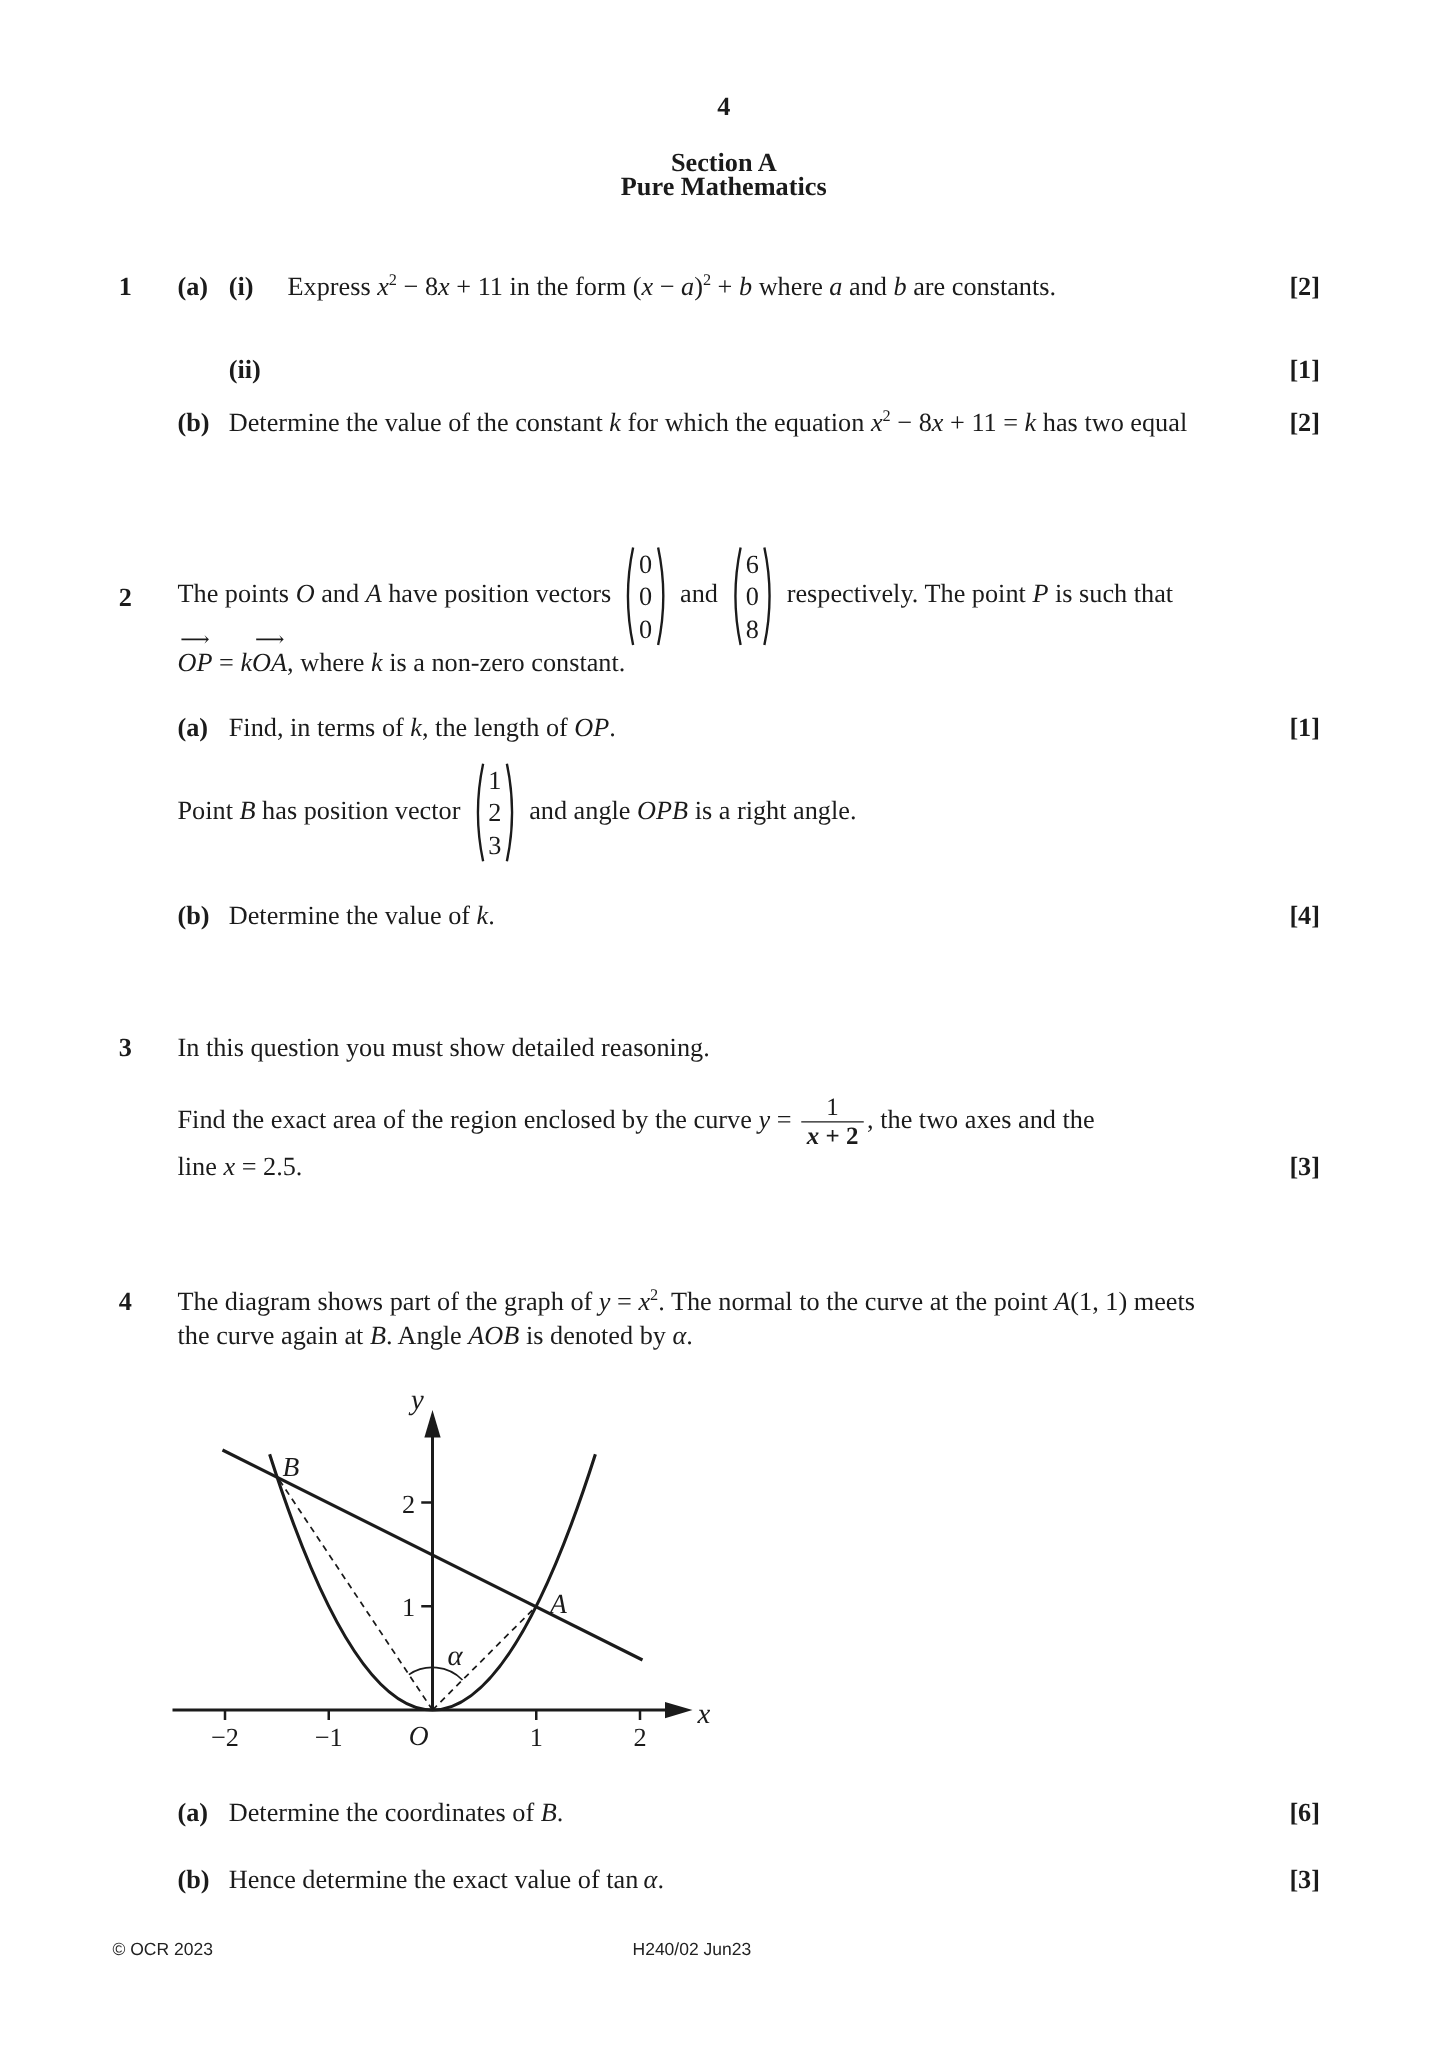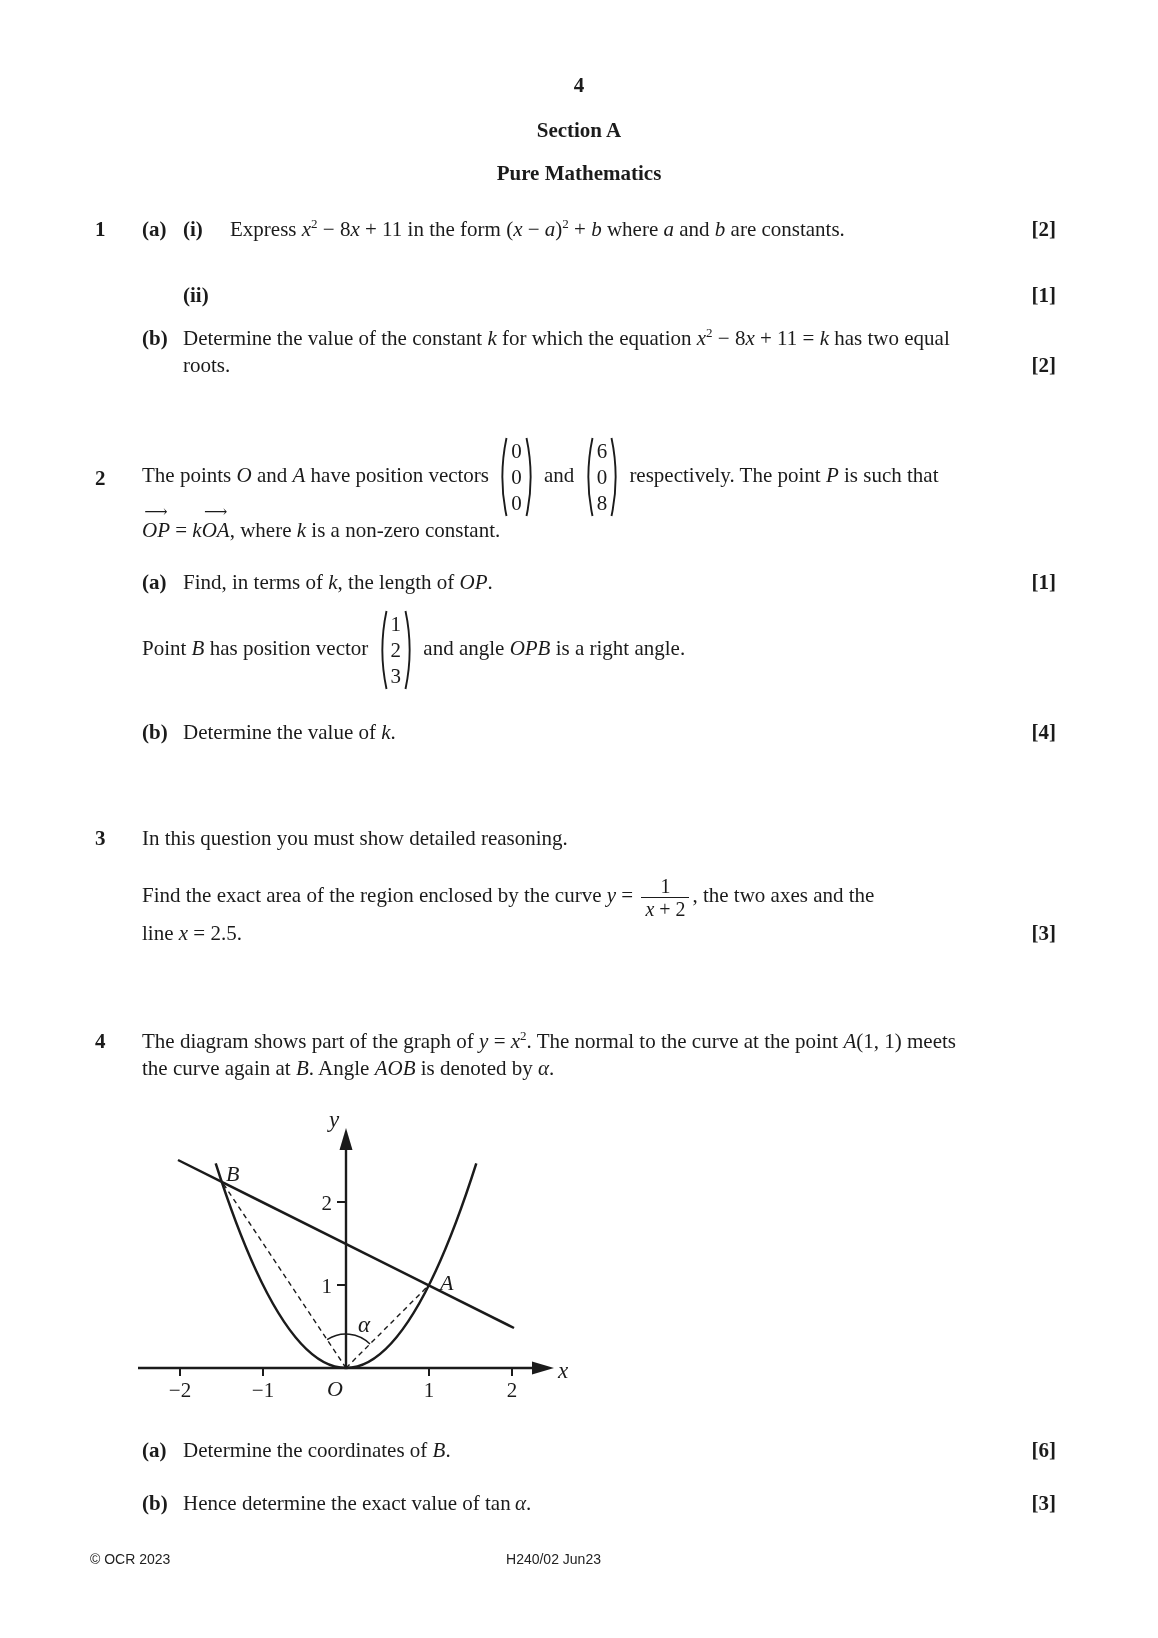--- a/index.html
+++ b/index.html
@@ -21,34 +21,34 @@
   i { font-style:italic; }
   sup { font-size:0.62em; line-height:0; }
   
   .cvec { display:inline-flex; align-items:center; height:84px; vertical-align:middle; margin:0 3px; }
   .cv-col { display:inline-flex; flex-direction:column; align-items:center; padding:0 3px; }
   .cv-n { display:block; line-height:26px; }
   .paren { flex:none; }
   
   .frac { display:inline-block; text-align:center; vertical-align:middle; margin:0 3px; }
   .fr-n, .fr-d { display:block; line-height:22px; padding:0 4px; font-size:0.95em; }
-  .fr-d { border-top:1.5px solid #1b1b1b; }
+  .fr-d { border-top:1.5px solid #1b1b1b;font-weight:bold; }
   
   .vec { position:relative; display:inline-block; margin-top:0; }
   .vec-arrow { position:absolute; top:-0.78em; left:0; width:100%; text-align:center;
                font-style:normal; font-size:0.78em; line-height:1; letter-spacing:0; }
   .footer { position:absolute; font-family:"Liberation Sans","DejaVu Sans",sans-serif; font-size:14px; color:#222; line-height:16px; }
   svg text { font-family:"Liberation Serif","DejaVu Serif",serif; fill:#1b1b1b; }
 </style>
 </head>
 <body>
 
 <div class="row-center" style="top:72px">4</div>
 <div class="row-center" style="top:117px">Section A</div>
-<div class="row-center" style="top:160px">Pure Mathematics</div>
+<div class="row-center" style="top:136px">Pure Mathematics</div>
 
 <div class="row" style="top:216px">
   <span class="c-num">1</span>
   <span class="c-label">(a)</span>
   <span class="c-sub">(i)</span>
   <span class="c-text">
       <span class="ln">Express <i>x</i><sup>2</sup> − 8<i>x</i> + 11 in the form (<i>x</i> − <i>a</i>)<sup>2</sup> + <i>b</i> where <i>a</i> and <i>b</i> are constants.</span>
     </span>
   <span class="c-marks">[2]</span>
 </div>
@@ -56,21 +56,20 @@
   <span class="c-num"></span>
   <span class="c-label"></span>
   <span class="c-sub">(ii)</span>
   <span class="c-marks">[1]</span>
 </div>
 <div class="row" style="top:325px">
   <span class="c-num"></span>
   <span class="c-label">(b)</span>
   <span class="c-text">
       <span class="ln">Determine the value of the constant <i>k</i> for which the equation <i>x</i><sup>2</sup> − 8<i>x</i> + 11 = <i>k</i> has two equal</span>
-      <span class="ln">roots.</span>
     </span>
   <span class="c-marks marks-bottom">[2]</span>
 </div>
 
 <div class="row" style="top:435px">
   <span class="c-num" style="padding-top:30px">2</span>
   <span class="c-text">
       <span class="ln">The points <i>O</i> and <i>A</i> have position vectors <span class="cvec">
           <svg class="paren" width="11" height="84" viewBox="0 0 11 84">
             <path d="M9.5 3 Q1.2 42 9.5 81" fill="none" stroke="currentColor" stroke-width="1.9"></path>

